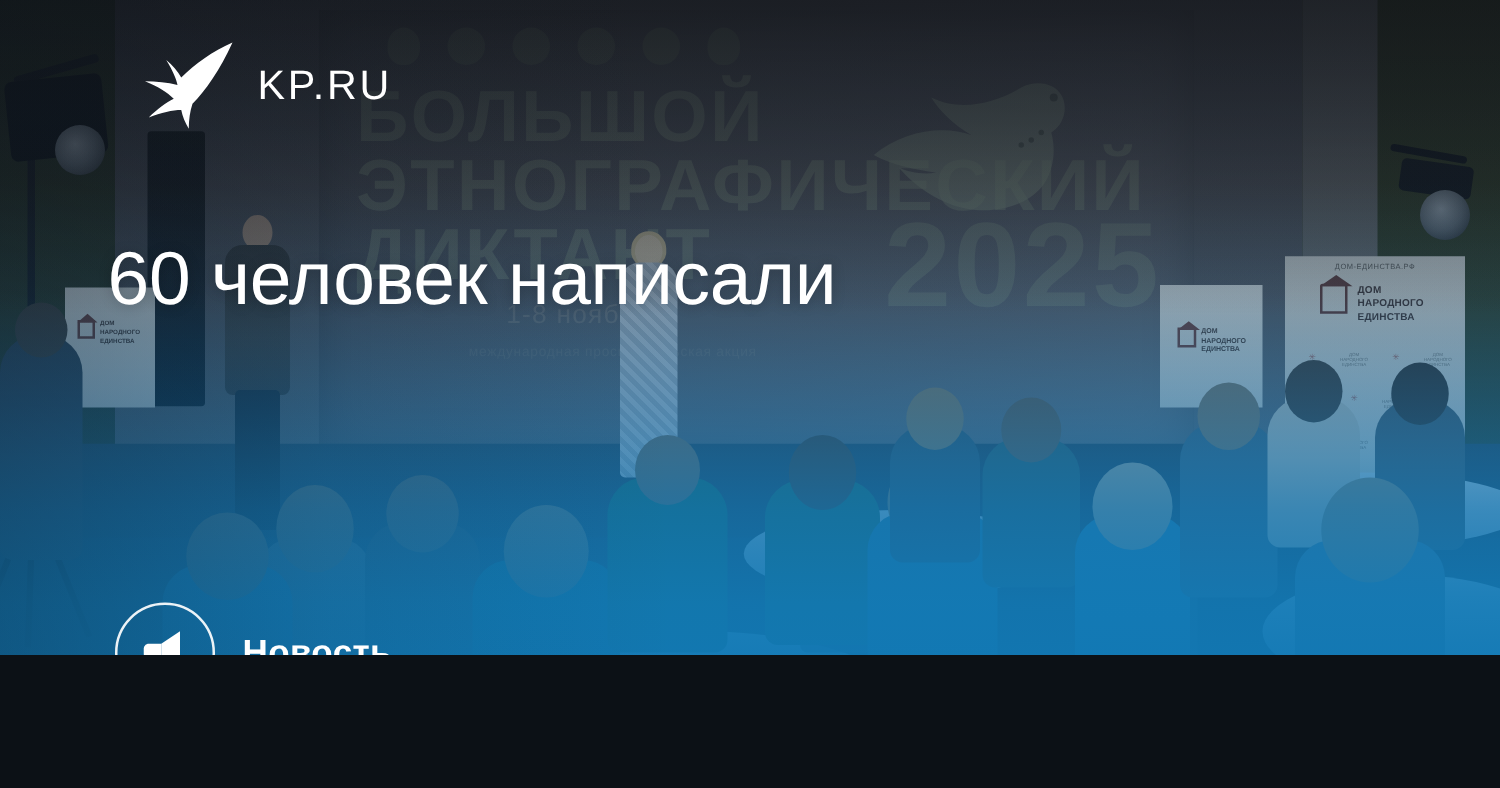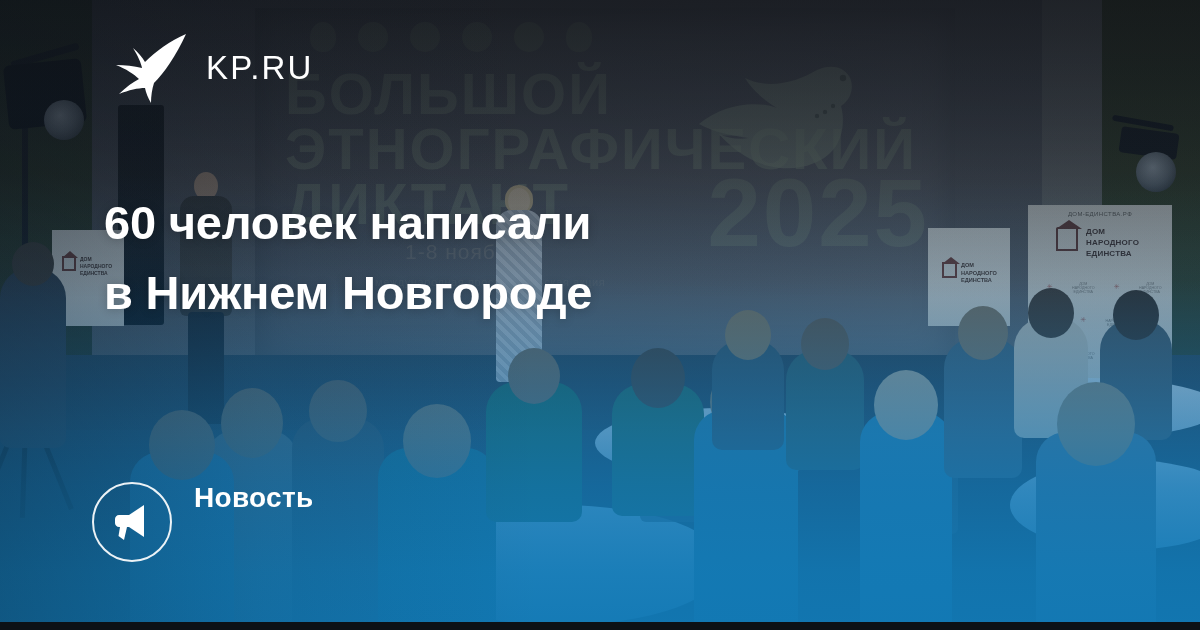--- a/index.html
+++ b/index.html
@@ -1,21 +1,21 @@
 <!DOCTYPE html>
 <html><head>
 <meta charset="utf-8">
 <style>
   * { margin:0; padding:0; box-sizing:border-box; }
   html, body { width:1200px; height:630px; overflow:hidden; background:#0c1116; }
   body { font-family:"Liberation Sans", sans-serif; }
 
   .card {
     position:relative;
-    width:1200px; height:622px;
+    width:1200px; height:524px;
     overflow:hidden;
     background:#404040;
   }
 
   
   .photo { position:absolute; inset:0; overflow:hidden; }
 
   
   .wall-left  { position:absolute; left:0;   top:0; width:92px;  height:460px; background:linear-gradient(180deg,#2b3320 0%, #343d27 55%, #2a3220 100%); }
   .wall-right { position:absolute; right:0;  top:0; width:158px; height:420px; background:linear-gradient(180deg,#333b23 0%, #3b4429 60%, #2f3721 100%); }
@@ -162,27 +162,27 @@
   }
 
   
   .ui { position:absolute; inset:0; }
 
   .brand { position:absolute; left:104px; top:32px; display:flex; align-items:center; gap:18px; }
   .brand-mark { width:84px; height:72px; display:block; }
   .brand-text { color:#ffffff; font-size:33px; font-weight:400; letter-spacing:2.2px; }
 
   .headline {
-    position:absolute; left:104px; top:188px; width:800px;
-    color:#ffffff; font-size:47px; font-weight:700; line-height:70px; letter-spacing:-0.2px;
+    position:absolute; left:86px; top:188px; width:800px;
+    color:#ffffff; font-size:60px; font-weight:400; line-height:70px; letter-spacing:-0.2px;
     text-shadow:0 1px 10px rgba(0,0,0,.22);
   }
   .headline .ln { display:block; white-space:nowrap; }
 
-  .badge { position:absolute; left:92px; top:482px; display:flex; gap:22px; }
+  .badge { position:absolute; left:92px; top:482px; display:flex; align-items:center; gap:22px; }
   .badge-circle {
     width:80px; height:80px; border-radius:50%;
     border:2px solid rgba(255,255,255,.92);
     display:flex; align-items:center; justify-content:center;
   }
   .megaphone { width:42px; height:42px; display:block; }
   .badge-label { color:#ffffff; font-size:28px; font-weight:700; letter-spacing:.3px; }
 </style>
 </head>
 <body>
@@ -376,21 +376,20 @@
         <path d="M82 2 C66 9 52 19 41 30 C38 25 34 20 29 16 C34 24 37 31 38 36
                  C30 34 21 33 12 33 C22 37 30 42 35 47 C29 50 22 55 15 62
                  C25 58 34 56 41 56 C42 61 44 66 47 71 C47 64 48 57 50 51
                  C60 41 72 24 82 2 Z" fill="#ffffff"></path>
       </svg>
       <span class="brand-text">KP.RU</span>
     </div>
 
     <h1 class="headline">
       <span class="ln">60 человек написали</span>
-      <span class="ln">в Нижнем Новгороде</span>
     </h1>
 
     <div class="badge">
       <span class="badge-circle">
         <svg class="megaphone" viewBox="0 0 42 42">
           <path d="M33 4 L33 36 L18 26 L18 14 Z" fill="#ffffff"></path>
           <path d="M8 14 L18 14 L18 26 L8 26 C5.8 26 4 24.2 4 22 L4 18 C4 15.8 5.8 14 8 14 Z" fill="#ffffff"></path>
           <path d="M9 26 L16 26 L13 39 L7.5 35 Z" fill="#ffffff"></path>
         </svg>
       </span>

